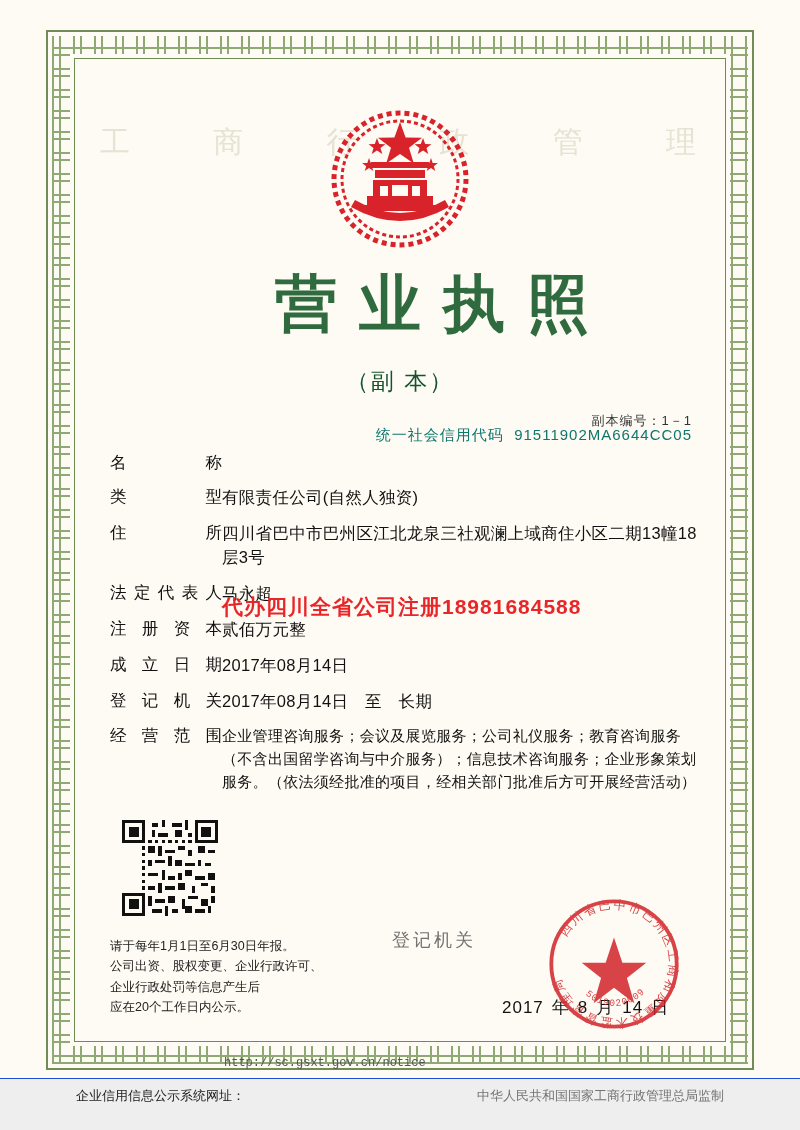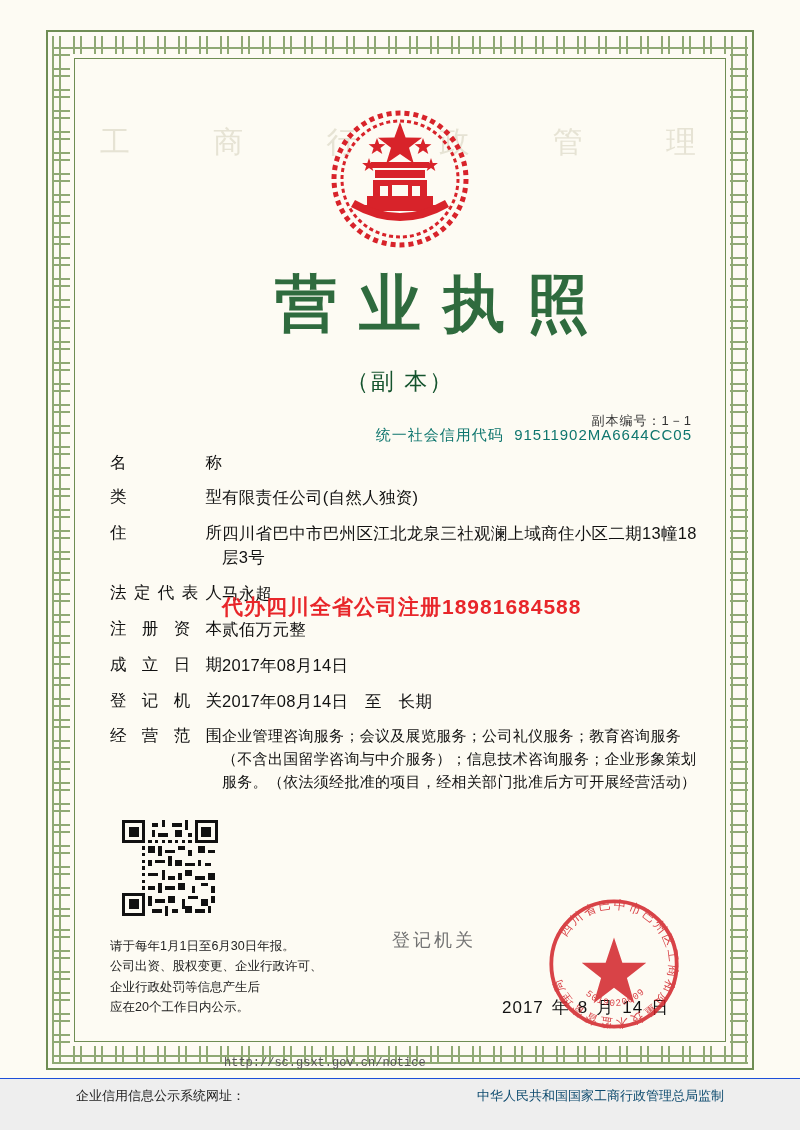--- a/index.html
+++ b/index.html
@@ -255,21 +255,21 @@
     left: 76px;
     top: 8px;
     font-size: 13px;
     color: #222;
   }
   .footer-right {
     position: absolute;
     right: 76px;
     top: 8px;
     font-size: 13px;
-    color: #0c4a6e;
+    color: #737373;
     text-align: right;
   }
 </style>
 </head>
 <body>
 
 <div class="page">
 
   <div class="border-outer"></div>
   <div class="border-greek"></div>

